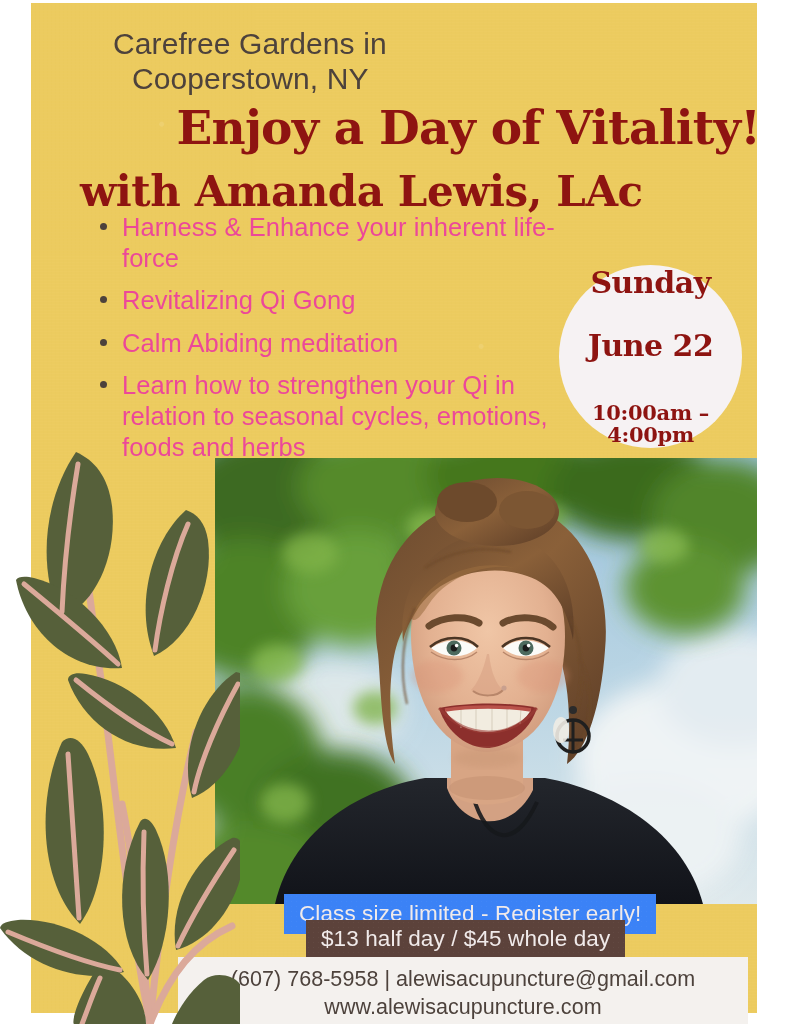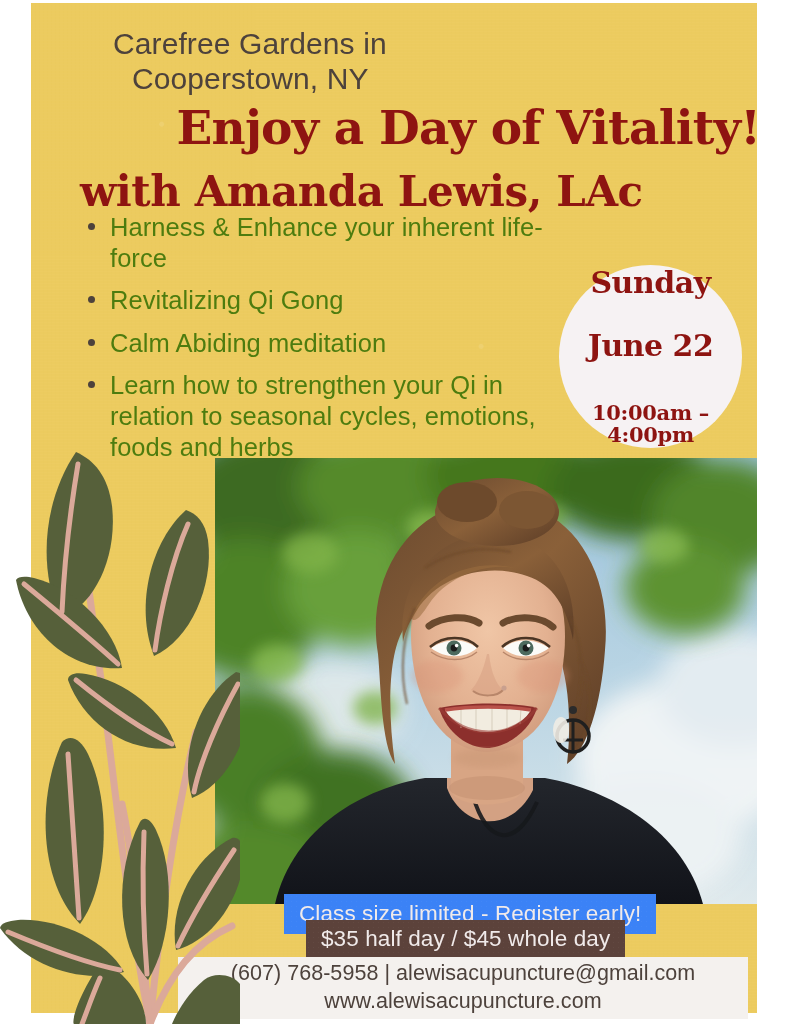--- a/index.html
+++ b/index.html
@@ -83,27 +83,27 @@
     display: block;
     font-size: 42px;
     line-height: 1.06;
     letter-spacing: -.4px;
     margin-top: 19px;
   }
 
   
   #bullets {
     position: absolute;
-    left: 84px;
+    left: 96px;
     top: 212px;
     width: 470px;
     margin: 0;
     padding: 0;
     list-style: none;
-    color: #4d7c0f;
+    color: #ec4899;
   }
   #bullets li {
     position: relative;
     font-size: 25.5px;
     line-height: 1.20;
     padding-left: 26px;
     margin-bottom: 12px;
     letter-spacing: .05px;
   }
   #bullets li::before {
@@ -192,21 +192,21 @@
   }
 
   
   #contact {
     position: absolute;
     left: 178px;
     top: 957px;
     background: #f4f1ee;
     color: #4d423c;
     text-align: center;
-    padding: 2px 0 3px;
+    padding: 8px 0 3px;
     width: 570px;
   }
   #contact .line {
     display: block;
     font-size: 21.5px;
     line-height: 1.32;
     letter-spacing: .05px;
     white-space: nowrap;
   }
   #contact .line2 { width: 432px; margin: 0 auto; background: #f4f1ee; }
@@ -410,21 +410,21 @@
       <rect width="542" height="446" fill="none"></rect>
     </svg>
   </div>
 
   <div id="bar-register">
     <span class="bar-dots"></span>
     <span>Class size limited - Register early!</span>
   </div>
   <div id="bar-price">
     <span class="bar-dots"></span>
-    <span>$35 half day / $45 whole day</span>
+    <span>$13 half day / $45 whole day</span>
   </div>
 
   <div id="contact">
     <span class="line line1">(607) 768-5958 | alewisacupuncture@gmail.com</span>
     <span class="line line2">www.alewisacupuncture.com</span>
   </div>
 
   <div id="branch">
     <svg viewBox="0 0 240 592" aria-hidden="true">
       <g id="stems" stroke="#dba99a" stroke-width="7" fill="none" stroke-linecap="round">

